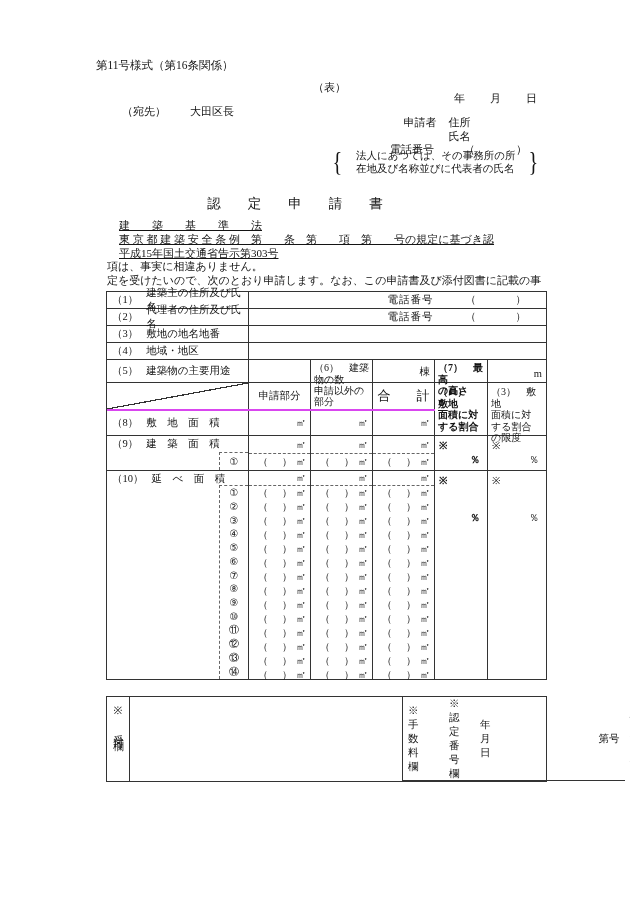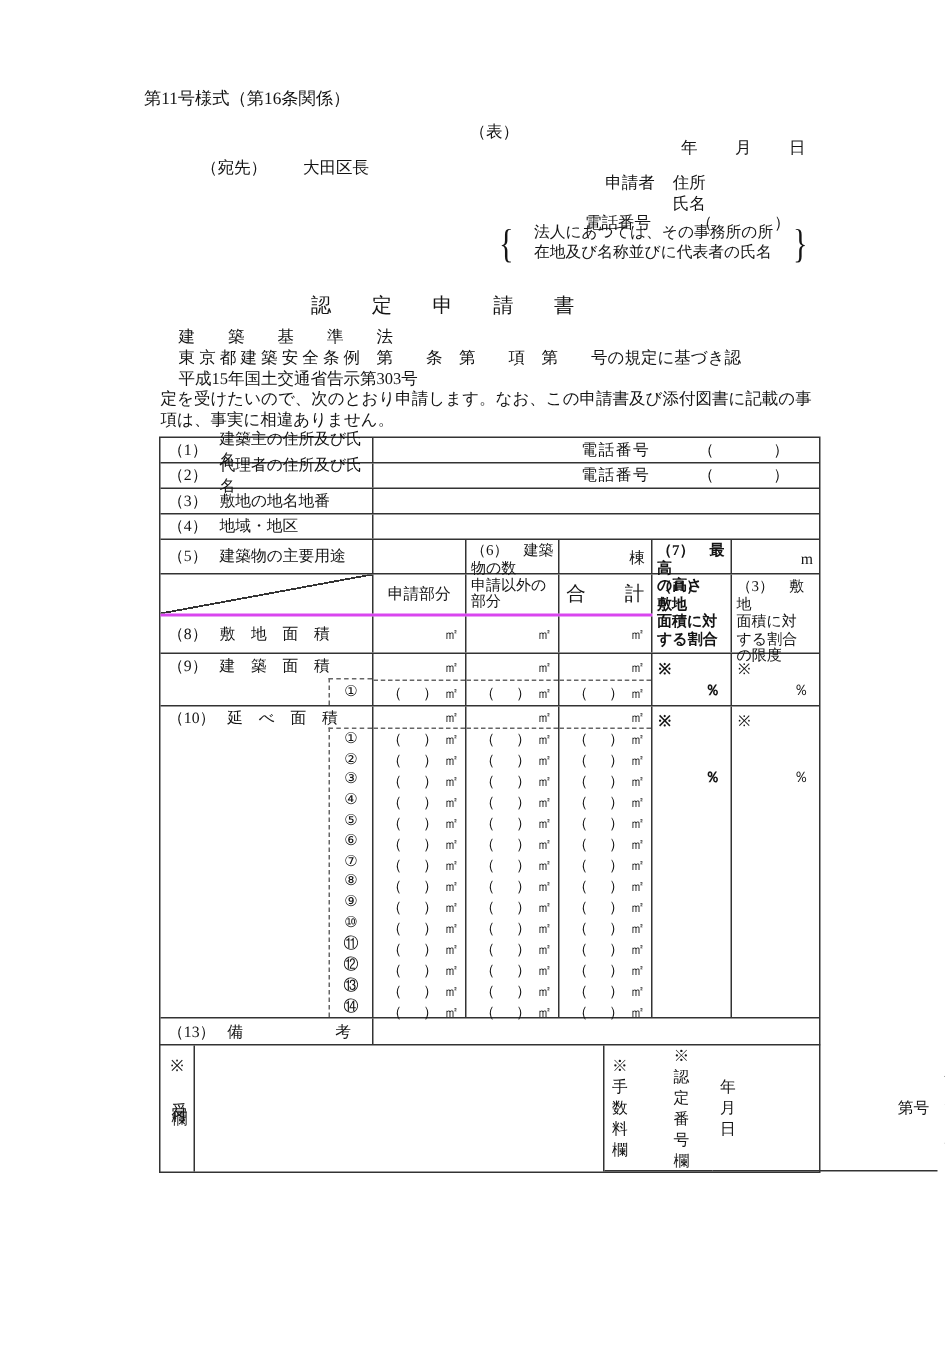--- a/index.html
+++ b/index.html
@@ -3,34 +3,34 @@
 <meta charset="utf-8">
 <style>
   html,body{margin:0;padding:0;background:#fff;}
   .page{position:relative;width:630px;height:903px;background:#ffffff;overflow:hidden;
         font-family:"Liberation Serif","DejaVu Serif",serif;color:#141414;font-size:11px;}
   .abs{position:absolute;}
   
   .form-number{left:96px;top:58px;font-size:11.5px;}
   .side-label{left:313px;top:80px;}
   .date-top{right:92px;top:91px;letter-spacing:1px;}
-  .addressee{left:134px;top:104px;display:flex;}
+  .addressee{left:122px;top:104px;display:flex;}
   .addressee .gap{display:inline-block;width:24px;}
   .applicant{left:345px;top:116px;line-height:13.5px;}
   .applicant .r{display:flex;justify-content:center;}
   .applicant .ind{display:inline-block;width:45px;}
   .applicant .lbl{display:inline-block;width:45px;}
   .applicant .pb{margin-left:30px;letter-spacing:2px;}
   .corp-note{left:331px;top:149px;display:flex;align-items:center;}
   .corp-note .brace{font-size:27px;font-weight:400;line-height:27px;transform:scaleX(.75);}
   .corp-note .lines{font-size:10.5px;line-height:12.5px;margin:0 12px;}
   
   .doc-title{left:0;right:40px;top:195px;text-align:center;font-size:13.5px;}
   .law{left:107px;top:219px;line-height:13.8px;width:440px;}
-  .law .ind{padding-left:12px;}
+  .law .ind{padding-left:12px;text-decoration:underline;}
   
   .tbl{left:106px;top:291px;width:441px;border:1px solid #333;box-sizing:border-box;background:#fff;}
   .trow{display:flex;border-bottom:1px solid #333;box-sizing:border-box;align-items:stretch;}
   .trow:last-child{border-bottom:none;}
   .c{border-right:1px solid #333;box-sizing:border-box;position:relative;font-size:10.5px;}
   .c.last{border-right:none;}
   .w0{width:142px;}.w1{width:62px;}.w2{width:62px;}.w3{width:62px;}.w4{width:53px;font-weight:bold;}.w5{flex:1;}
   .labcell{display:flex;align-items:center;padding-left:5px;}
   .labcell .no{margin-right:8px;white-space:nowrap;}
   .valflex{display:flex;align-items:center;justify-content:flex-end;flex:1;padding-right:18px;}
@@ -107,22 +107,22 @@
     <span class="brace">{</span>
     <span class="lines"><span>法人にあつては、その事務所の所</span><br><span>在地及び名称並びに代表者の氏名</span></span>
     <span class="brace">}</span>
   </div>
 
   <div class="abs doc-title">認　　定　　申　　請　　書</div>
   <div class="abs law">
     <div class="ind">建　　築　　基　　準　　法</div>
     <div class="ind">東 京 都 建 築 安 全 条 例　第　　条　第　　項　第　　号の規定に基づき認</div>
     <div class="ind">平成15年国土交通省告示第303号</div>
+    <div>項は、事実に相違ありません。</div>
     <div>定を受けたいので、次のとおり申請します。なお、この申請書及び添付図書に記載の事</div>
-    <div>項は、事実に相違ありません。</div>
   </div>
 
   <div class="abs tbl">
 
     <div class="trow" style="height:17px;">
       <div class="c w0 labcell">
         <span class="no">（1）</span>
         <span>建築主の住所及び氏名</span>
       </div>
       <div class="c last valflex">
@@ -523,28 +523,20 @@
       <div class="c w4">
         <span class="flag">※</span>
         <span class="pct10">％</span>
       </div>
       <div class="c w5 last">
         <span class="flag">※</span>
         <span class="pct10">％</span>
       </div>
     </div>
 
-    <div class="trow" style="height:17px;">
-      <div class="c w0 bikolabel">
-        <span class="no" style="margin-right:8px;">（13）</span>
-        <span>備</span>
-        <span class="tail">考</span>
-      </div>
-      <div class="c last"></div>
-    </div>
   </div>
 
   <div class="abs bot">
     <div class="ca">
       <span class="mk">※</span>
       <span class="vert">受付欄</span>
     </div>
     <div class="cb"></div>
     <div class="cc">
       <div class="brow">

